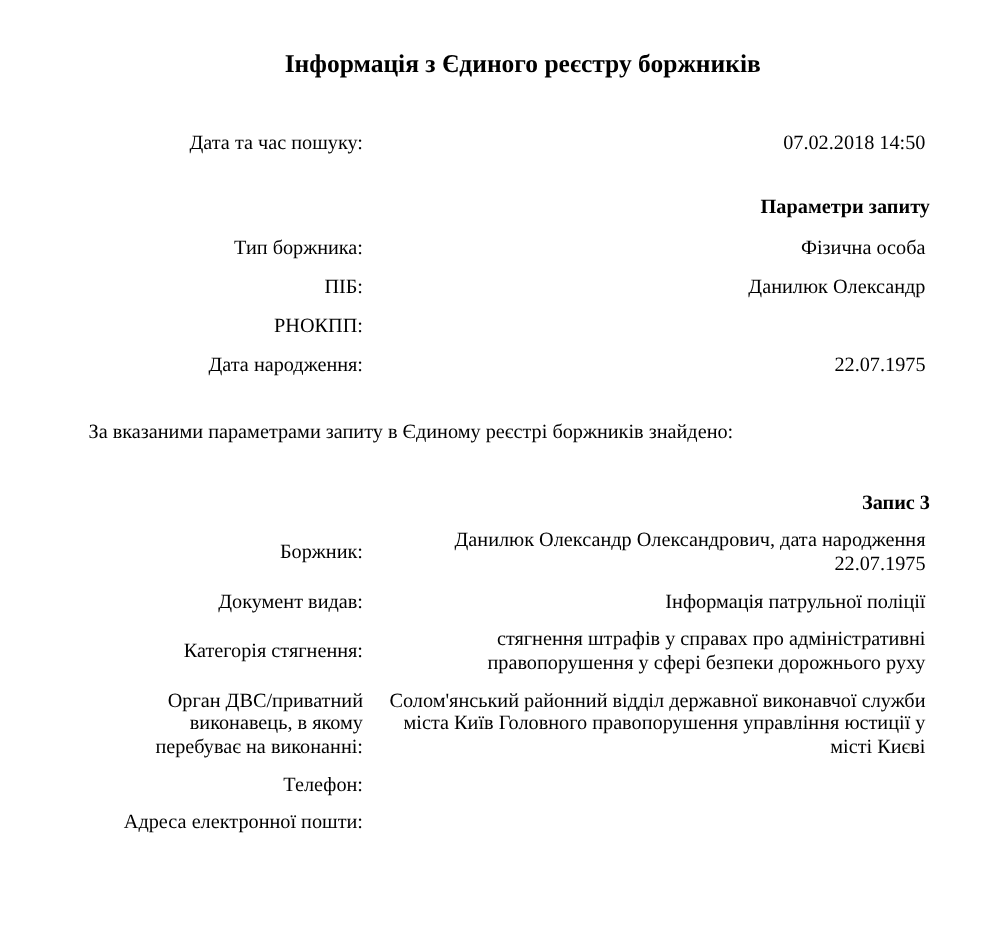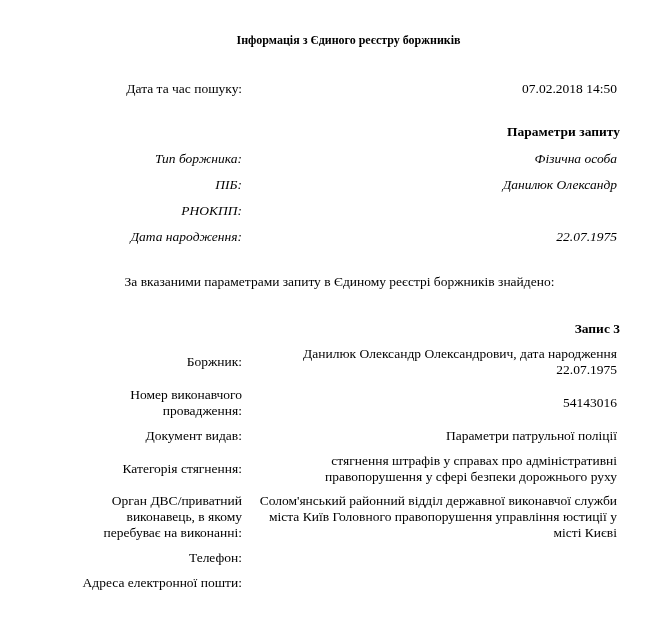--- a/index.html
+++ b/index.html
@@ -15,51 +15,50 @@
     color: #000000;
     font-size: 13.5px;
     line-height: 1.18;
   }
   .content {
     margin-left: 77px;
     width: 543px;
     padding-top: 33px;
   }
   .doc-title {
-    font-size: 12px;
+    font-size: 17px;
     font-weight: bold;
     text-align: center;
     margin: 0 0 34px 0;
   }
   .section-header {
     font-weight: bold;
     text-align: right;
     margin: 0 0 11px 0;
   }
   .row {
     display: flex;
     align-items: center;
     margin-bottom: 9px;
     text-align: right;
   }
-  .params .row { margin-bottom: 10px; font-style: italic; }
+  .params .row { margin-bottom: 10px; }
   .row .label {
     width: 165px;
     flex: 0 0 165px;
     min-height: 16px;
   }
   .row .value {
     flex: 1 1 auto;
     max-width: 375px;
     min-height: 16px;
   }
   .search-row { margin-bottom: 27px; }
   .results-note {
     margin: 29px 0 0 -18px;
-    text-align: center;
   }
   .record-header {
     margin-top: 31px;
     margin-bottom: 9px;
   }
 </style>
 </head>
 <body>
 
 <div class="content">
@@ -95,26 +94,22 @@
   <p class="results-note">За вказаними параметрами запиту в Єдиному реєстрі боржників знайдено:</p>
 
   <div class="record">
     <div class="section-header record-header">Запис 3</div>
 
     <div class="row">
       <div class="label">Боржник:</div>
       <div class="value">Данилюк Олександр Олександрович, дата народження 22.07.1975</div>
     </div>
     <div class="row">
-      <div class="label">Номер виконавчого провадження:</div>
-      <div class="value">54143016</div>
-    </div>
-    <div class="row">
       <div class="label">Документ видав:</div>
-      <div class="value">Параметри патрульної поліції</div>
+      <div class="value">Інформація патрульної поліції</div>
     </div>
     <div class="row">
       <div class="label">Категорія стягнення:</div>
       <div class="value">стягнення штрафів у справах про адміністративні правопорушення у сфері безпеки дорожнього руху</div>
     </div>
     <div class="row">
       <div class="label">Орган ДВС/приватний виконавець, в якому перебуває на виконанні:</div>
       <div class="value">Солом'янський районний відділ державної виконавчої служби міста Київ Головного правопорушення управління юстиції у місті Києві</div>
     </div>
     <div class="row">

